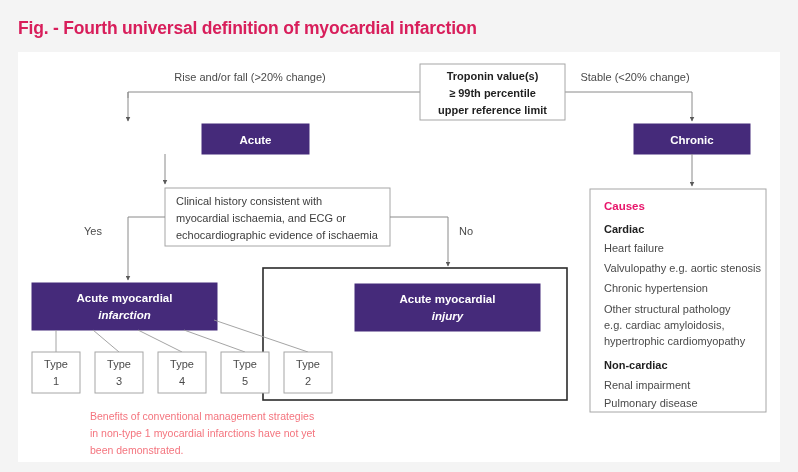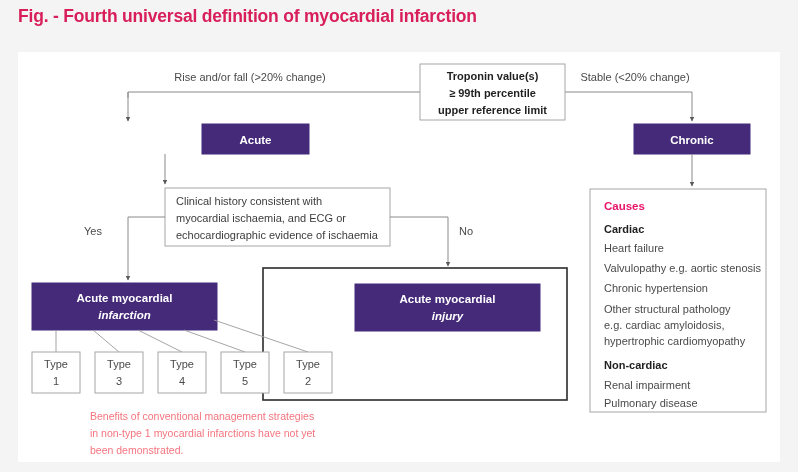--- a/index.html
+++ b/index.html
@@ -14,21 +14,21 @@
     overflow: hidden;
   }
   #page {
     position: relative;
     width: 798px;
     height: 472px;
   }
   #fig-title {
     position: absolute;
     left: 18px;
-    top: 6px;
+    top: 18px;
     font-size: 17.5px;
     font-weight: bold;
     color: #d81e5b;
     letter-spacing: -0.2px;
     white-space: nowrap;
   }
   #card {
     position: absolute;
     left: 18px;
     top: 52px;

